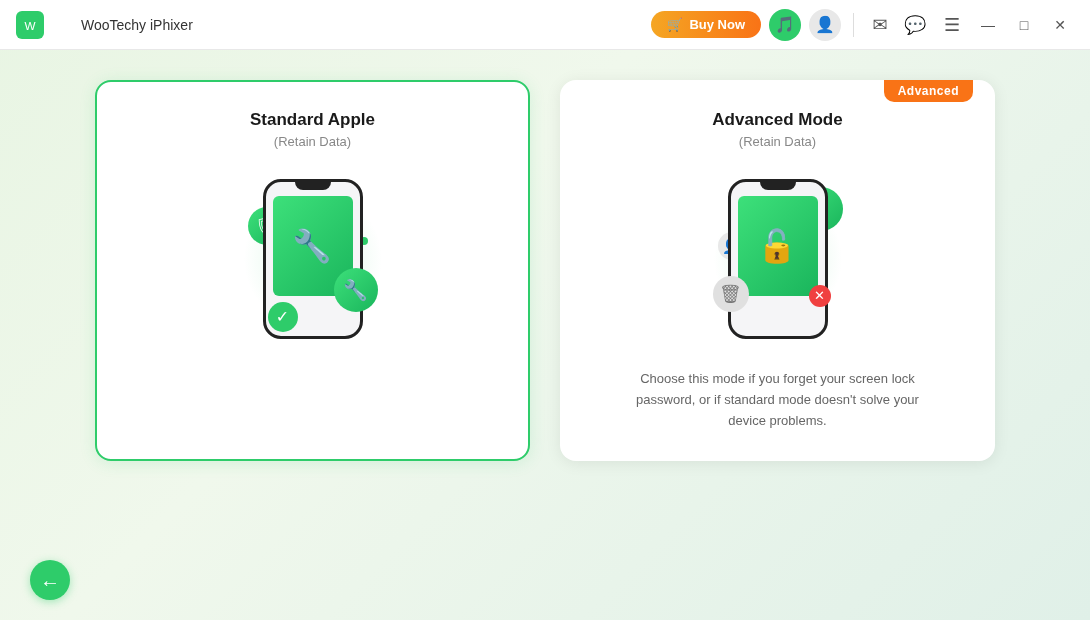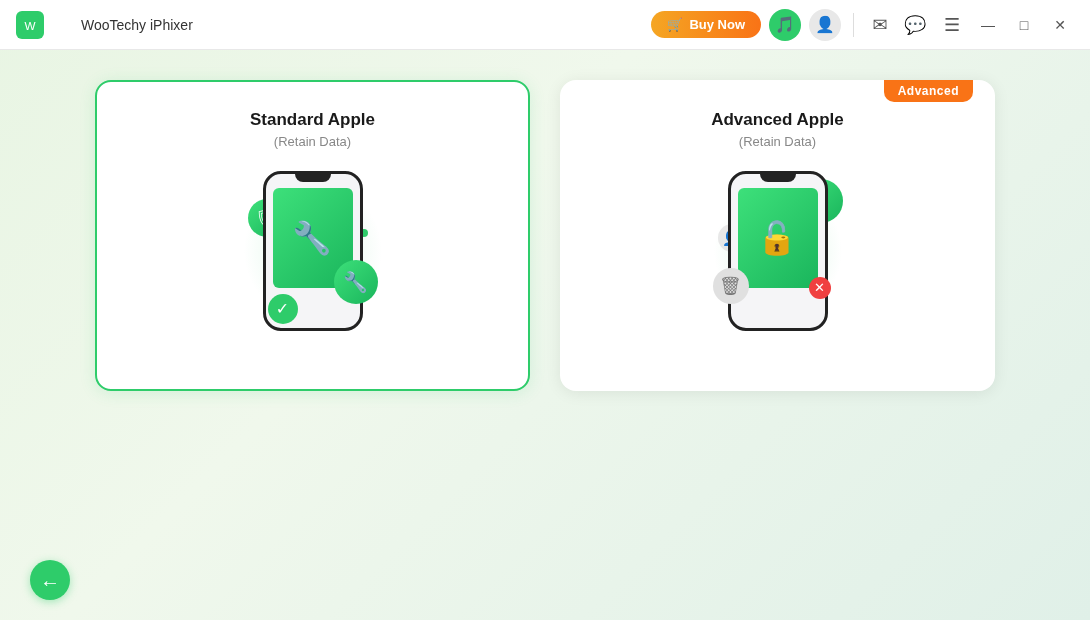--- a/index.html
+++ b/index.html
@@ -160,21 +160,21 @@
     .card-mode-title {
       font-size: 17px;
       font-weight: 700;
       color: #1a1a1a;
       margin-bottom: 4px;
     }
 
     .card-mode-sub {
       font-size: 13px;
       color: #888;
-      margin-bottom: 12px;
+      margin-bottom: 20px;
     }
 
     .card-illustration {
       width: 180px;
       height: 180px;
       display: flex;
       align-items: center;
       justify-content: center;
       margin-bottom: 20px;
       position: relative;
@@ -410,21 +410,21 @@
           <div class="float-el float-wrench">🔧</div>
           <div class="float-el float-check">✓</div>
         </div>
       </div>
 
     </div>
 
     <div class="repair-card advanced">
       <div class="advanced-badge">Advanced</div>
 
-      <div class="card-mode-title">Advanced Apple</div>
+      <div class="card-mode-title">Advanced Mode</div>
       <div class="card-mode-sub">(Retain Data)</div>
 
       <div class="card-illustration">
         <div class="glow-circle glow-adv"></div>
 
         <div class="phone-wrap">
           <div class="float-el float-lock-icon">🔒</div>
           <div class="float-el float-adv-dot1"></div>
           <div class="float-el float-adv-dot2"></div>
           <div class="float-el float-person">👤</div>
@@ -434,20 +434,21 @@
             <div class="phone-screen green-bg">
               <span class="phone-screen-icon">🔓</span>
             </div>
           </div>
 
           <div class="float-el float-trash">🗑</div>
           <div class="float-el float-red-dot">✕</div>
         </div>
       </div>
 
+      <p class="card-desc">Choose this mode if you forget your screen lock password, or if standard mode doesn't solve your device problems.</p>
     </div>
 
   </div>
 </div>
 
 <div class="bottom-bar">
   <button class="back-btn">
     <span>←</span>
   </button>
 </div>

